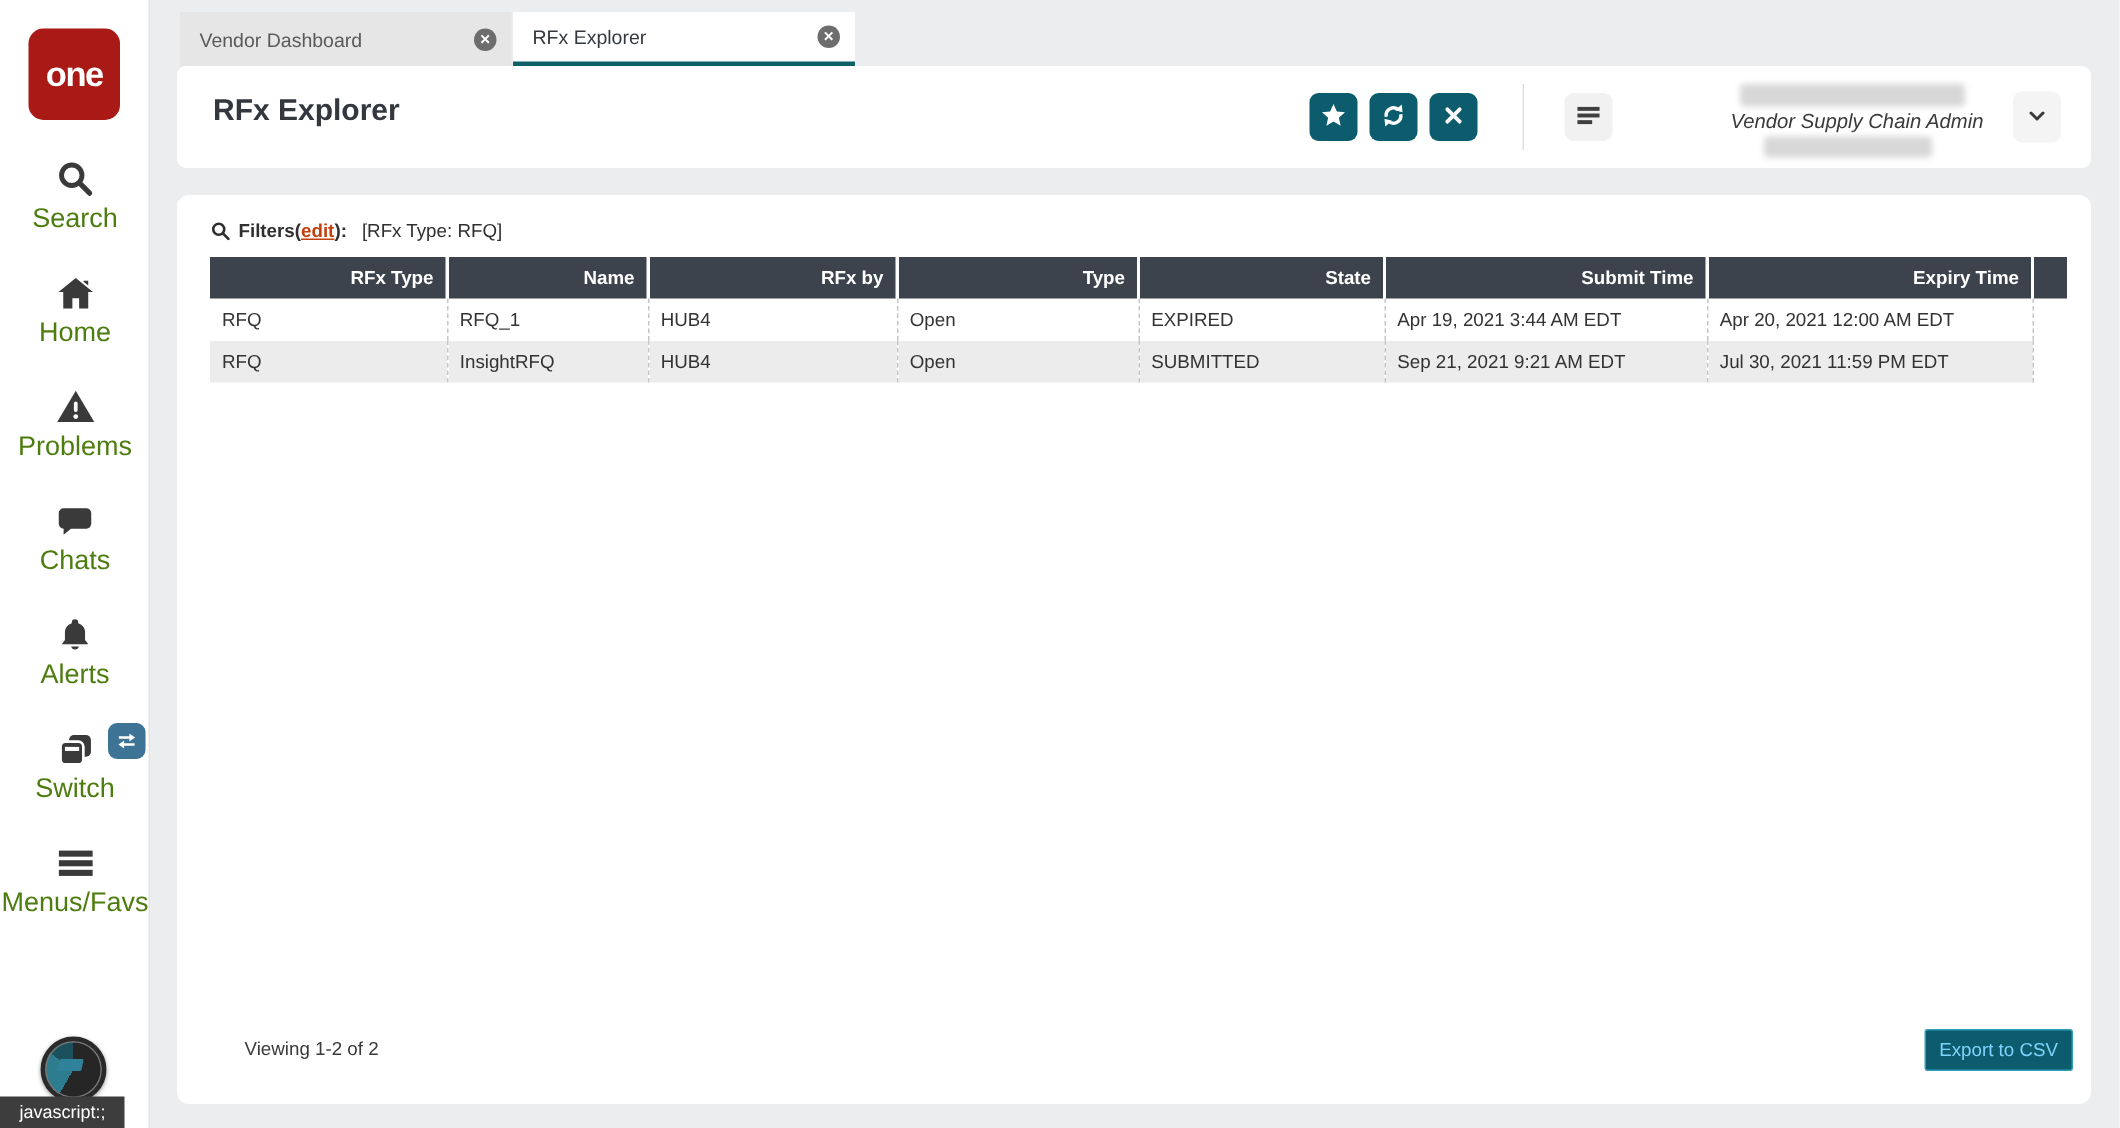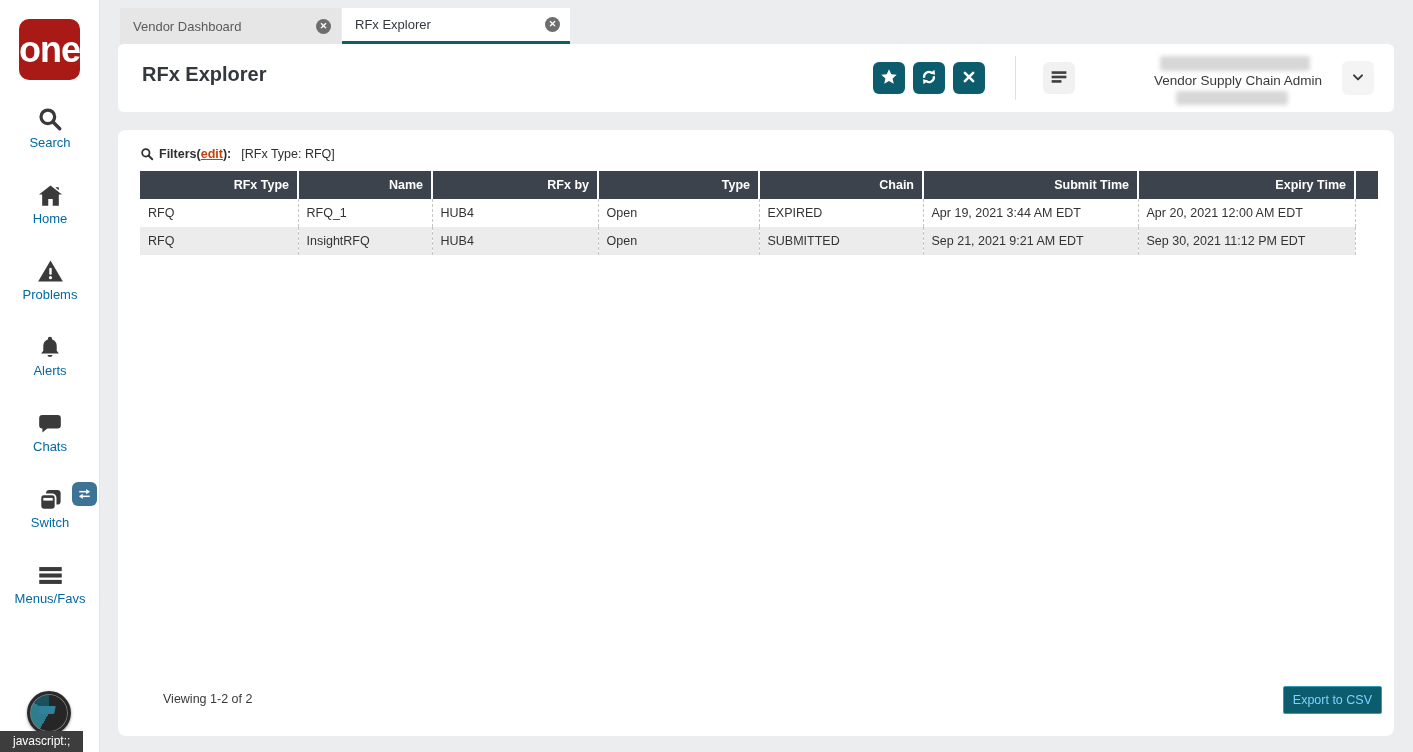--- a/index.html
+++ b/index.html
@@ -16,27 +16,27 @@
   
   .sidebar {
     position:absolute; left:0; top:0; width:100px; height:752px;
     background:#ffffff; border-right:1px solid #e4e4e4; z-index:5;
   }
   .logo {
     position:absolute; left:19px; top:19px; width:61px; height:61px;
     background:#a91916; border-radius:10px; display:flex; align-items:center; justify-content:center;
     cursor:pointer;
   }
-  .logo span { color:#fff; font-size:36px; font-weight:bold; letter-spacing:-1px; }
+  .logo span { color:#fff; font-size:23px; font-weight:bold; letter-spacing:-1px; }
   .nav { position:absolute; top:106px; left:0; width:100px; }
   .nav-item {
     width:100px; height:44px; margin-bottom:32px; text-align:center; cursor:pointer; position:relative;
   }
   .nav-item .nav-icon { display:block; height:27px; }
-  .nav-item .nav-label { display:block; font-size:13px; color:#0369a1; margin-top:2px; }
+  .nav-item .nav-label { display:block; font-size:18px; color:#4d7c0f; margin-top:2px; }
   .switch-badge {
     position:absolute; left:72px; top:-4px; width:25px; height:24px;
     background:#3d7394; border-radius:6px; display:flex; align-items:center; justify-content:center;
   }
   .assistant {
     position:absolute; left:27px; top:691px; width:44px; height:44px; border-radius:50%;
     background:conic-gradient(from 210deg, #2e7d8f 0 95deg, #1b505c 95deg 150deg, #262626 150deg 360deg);
     border:3px solid #2a2a2a;
     box-shadow:0 0 0 1px #777 inset, 0 1px 3px rgba(0,0,0,.4);
     cursor:pointer; z-index:6;
@@ -78,21 +78,21 @@
   .btn-fav { left:755px; } .btn-refresh { left:795px; } .btn-close { left:835px; }
   .topbar-divider { position:absolute; left:897px; top:12px; width:1px; height:44px; background:#e0e0e0; }
   .menu-btn {
     position:absolute; left:925px; top:18px; width:32px; height:32px; border:none; border-radius:6px;
     background:#f1f1f1; display:flex; align-items:center; justify-content:center; cursor:pointer;
   }
   .user-block { position:absolute; left:1000px; top:0; width:240px; height:68px; }
   .blur-bar { position:absolute; background:#d7d7d7; border-radius:3px; filter:blur(2px); }
   .blur-top { left:42px; top:12px; width:150px; height:15px; }
   .blur-bottom { left:58px; top:47px; width:112px; height:14px; }
-  .user-role { position:absolute; left:0; top:29px; width:240px; text-align:center; font-size:13.5px; color:#3a3a3a; white-space:nowrap; }
+  .user-role { position:absolute; left:0; top:29px; width:240px; text-align:center; font-size:13.5px; color:#3a3a3a; white-space:nowrap;font-style:italic; }
   .chevron-btn {
     position:absolute; left:1224px; top:17px; width:32px; height:34px; border:none; border-radius:6px;
     background:#f4f4f4; display:flex; align-items:center; justify-content:center; cursor:pointer;
   }
 
   
   .panel {
     position:absolute; left:118px; top:130px; width:1276px; height:606px;
     background:#ffffff; border-radius:8px;
   }
@@ -161,33 +161,33 @@
               <path d="M12 2.2 L23 20.8 L1 20.8 Z" fill="#3a3a3a"></path>
               <rect x="10.9" y="8.6" width="2.2" height="6.2" rx="1.1" fill="#fff"></rect>
               <circle cx="12" cy="17.5" r="1.4" fill="#fff"></circle>
             </svg>
         </span>
         <span class="nav-label">Problems</span>
       </div>
       <div class="nav-item">
         <span class="nav-icon">
           <svg width="26" height="26" viewBox="0 0 24 24">
+              <path d="M5 4.5 h14 a3 3 0 0 1 3 3 v6.5 a3 3 0 0 1 -3 3 h-9.5 l-4.5 3.8 l0 -3.8 a3 3 0 0 1 -3 -3 v-6.5 a3 3 0 0 1 3 -3 Z" fill="#3a3a3a"></path>
+            </svg>
+        </span>
+        <span class="nav-label">Chats</span>
+      </div>
+      <div class="nav-item">
+        <span class="nav-icon">
+          <svg width="26" height="26" viewBox="0 0 24 24">
               <path d="M12 2.6 a2 2 0 0 1 2 2 v.5 a6.2 6.2 0 0 1 4.2 5.9 v4.4 l2 2.6 h-16.4 l2 -2.6 v-4.4 a6.2 6.2 0 0 1 4.2 -5.9 v-.5 a2 2 0 0 1 2 -2 Z" fill="#3a3a3a"></path>
               <path d="M9.6 19.4 a2.5 2.5 0 0 0 4.8 0 Z" fill="#3a3a3a"></path>
             </svg>
         </span>
         <span class="nav-label">Alerts</span>
-      </div>
-      <div class="nav-item">
-        <span class="nav-icon">
-          <svg width="26" height="26" viewBox="0 0 24 24">
-              <path d="M5 4.5 h14 a3 3 0 0 1 3 3 v6.5 a3 3 0 0 1 -3 3 h-9.5 l-4.5 3.8 l0 -3.8 a3 3 0 0 1 -3 -3 v-6.5 a3 3 0 0 1 3 -3 Z" fill="#3a3a3a"></path>
-            </svg>
-        </span>
-        <span class="nav-label">Chats</span>
       </div>
       <div class="nav-item">
         <span class="nav-icon">
           <svg width="27" height="27" viewBox="0 0 24 24">
               <rect x="8" y="3.5" width="13" height="13" rx="3" fill="#3a3a3a"></rect>
               <rect x="3" y="7.5" width="13.5" height="13.5" rx="3" fill="#3a3a3a" stroke="#fff" stroke-width="1.6"></rect>
               <rect x="5.6" y="10.6" width="8.4" height="2.4" fill="#fff"></rect>
             </svg>
         </span>
         <span class="switch-badge">
@@ -306,21 +306,21 @@
           <col style="width:215px">
           <col style="width:217px">
           <col style="width:23px">
       </colgroup>
       <thead>
         <tr>
           <th>RFx Type</th>
           <th>Name</th>
           <th>RFx by</th>
           <th>Type</th>
-          <th>Chain</th>
+          <th>State</th>
           <th>Submit Time</th>
           <th>Expiry Time</th>
           <th></th>
         </tr>
       </thead>
       <tbody>
         <tr class="row-even">
           <td>RFQ</td>
           <td class="cell-link">RFQ_1</td>
           <td>HUB4</td>
@@ -330,21 +330,21 @@
           <td>Apr 20, 2021 12:00 AM EDT</td>
           <td></td>
         </tr>
         <tr class="row-odd">
           <td>RFQ</td>
           <td class="cell-link">InsightRFQ</td>
           <td>HUB4</td>
           <td>Open</td>
           <td>SUBMITTED</td>
           <td>Sep 21, 2021 9:21 AM EDT</td>
-          <td>Sep 30, 2021 11:12 PM EDT</td>
+          <td>Jul 30, 2021 11:59 PM EDT</td>
           <td></td>
         </tr>
       </tbody>
     </table>
 
     <div class="viewing">Viewing 1-2 of 2</div>
     <button class="export-btn">Export to CSV</button>
   </main>
 
 </div>

